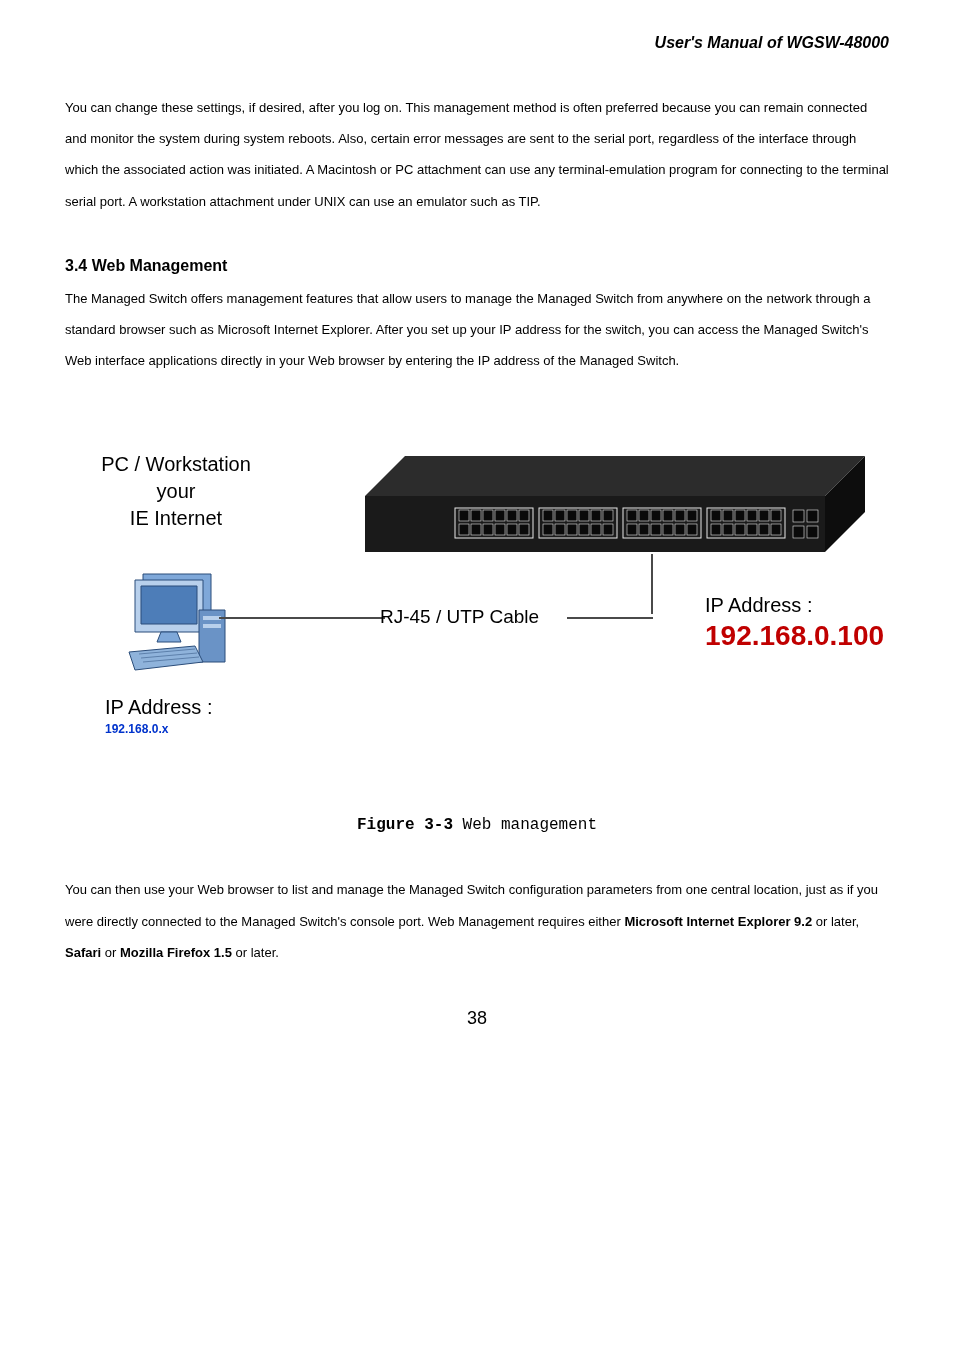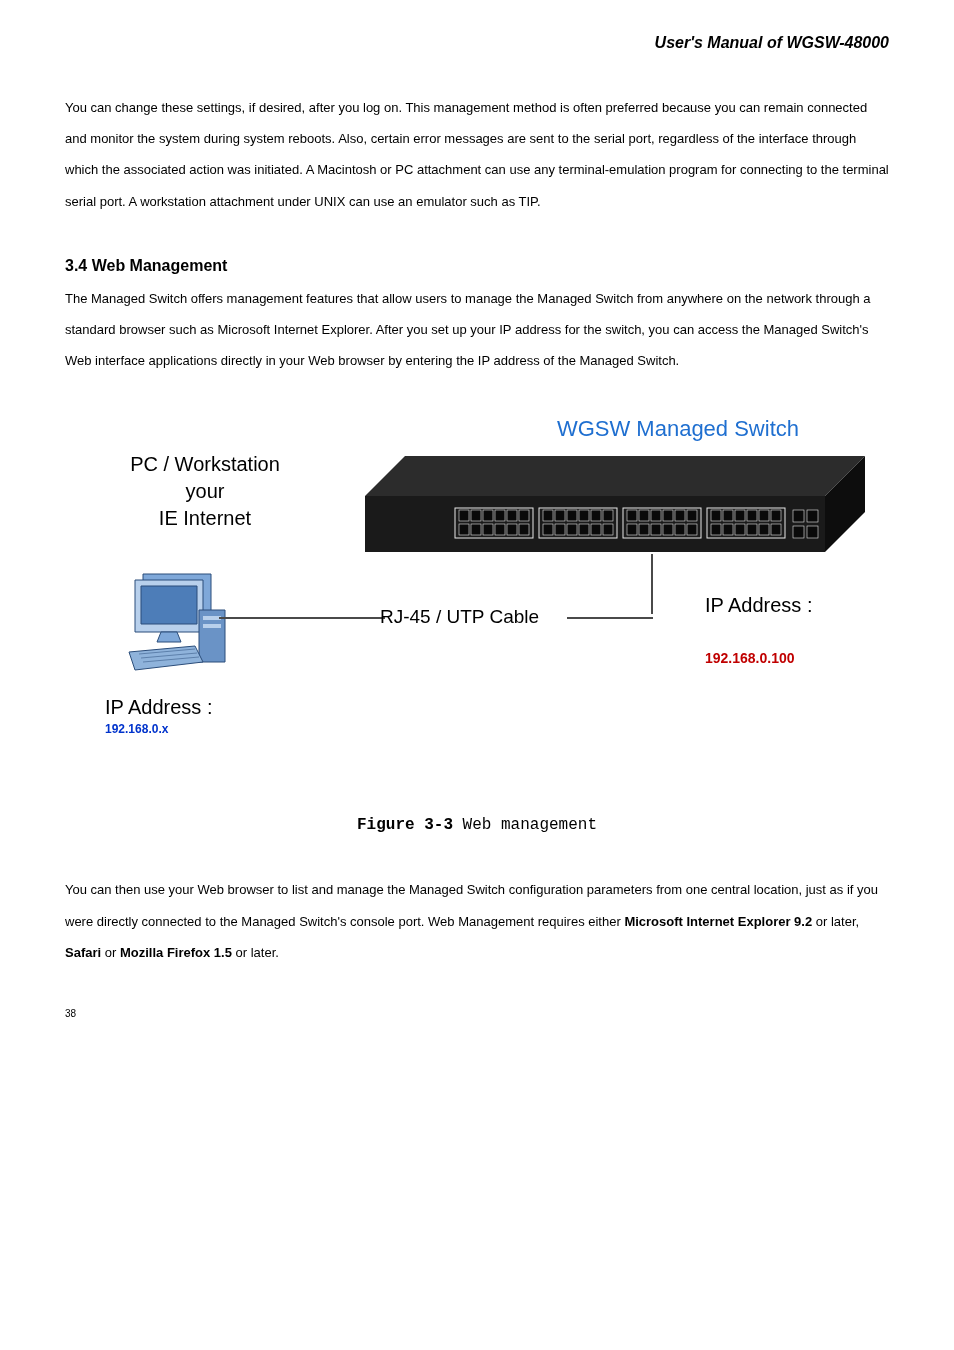--- a/index.html
+++ b/index.html
@@ -41,21 +41,21 @@
     position: absolute;
     top: 0px;
     right: 90px;
     font-size: 22px;
     color: #1f6fd0;
     font-family: Arial, sans-serif;
   }
   .pc-title {
     position: absolute;
     top: 35px;
-    left: 40px;
+    left: 11px;
     font-size: 20px;
     text-align: center;
     line-height: 1.35;
     width: 200px;
   }
   .pc-icon {
     position: absolute;
     top: 150px;
     left: 60px;
   }
@@ -82,41 +82,40 @@
   .sw-ip-label {
     position: absolute;
     top: 178px;
     left: 640px;
     font-size: 20px;
   }
   .sw-ip-addr {
     position: absolute;
     top: 204px;
     left: 640px;
-    font-size: 14px;
+    font-size: 28px;
     font-weight: bold;
     color: #c00000;
-    margin-top: 30px;
   }
   .cable-label {
     position: absolute;
     top: 190px;
     left: 315px;
     font-size: 19px;
   }
   .caption {
     text-align: center;
     font-size: 16px;
     margin: 8px 0 40px 0;
     font-family: Liberation Mono, monospace;
   }
   .caption b { font-weight: bold; }
   .page-number {
-    text-align: left;
-    font-size: 10px;
+    text-align: center;
+    font-size: 18px;
   }
   .hline1 {
     position:absolute;
     top: 138px;
     left: 586px;
     width: 2px;
     height: 60px;
     background:#4a4a4a;
   }
   .hline2 {
@@ -144,21 +143,20 @@
   <div class="header-right">User's Manual of WGSW-48000</div>
 
   <div class="body-text">You can change these settings, if desired, after you log on. This management method is often preferred because you can remain connected and monitor the system during system reboots. Also, certain error messages are sent to the serial port, regardless of the interface through which the associated action was initiated. A Macintosh or PC attachment can use any terminal-emulation program for connecting to the terminal serial port. A workstation attachment under UNIX can use an emulator such as TIP.</div>
 
   <div class="section-heading">3.4 Web Management</div>
 
   <div class="body-text">The Managed Switch offers management features that allow users to manage the Managed Switch from anywhere on the network through a standard browser such as Microsoft Internet Explorer. After you set up your IP address for the switch, you can access the Managed Switch's Web interface applications directly in your Web browser by entering the IP address of the Managed Switch.</div>
 
   <div class="figure-wrap">
 
-    <div class="switch-title">WGSW Managed Switch</div>
 
     <div class="pc-title">
       <span>PC / Workstation</span><br>
       <span>your</span><br>
       <span>IE Internet</span>
     </div>
 
     <div class="pc-icon">
       <svg width="110" height="110" viewBox="0 0 110 110">
 

